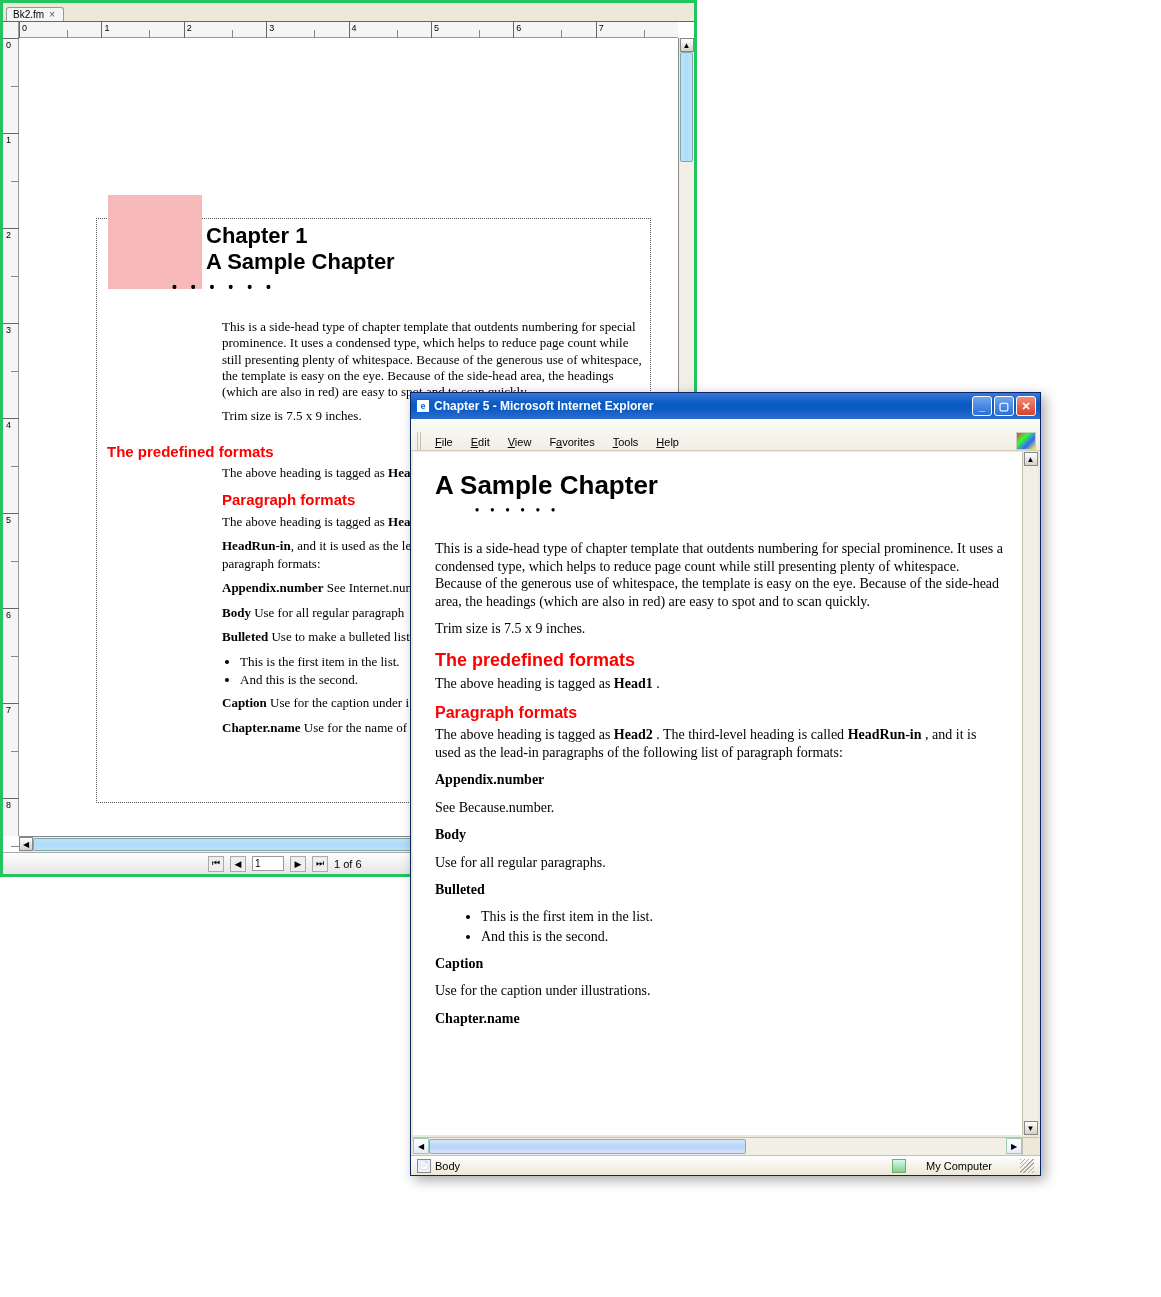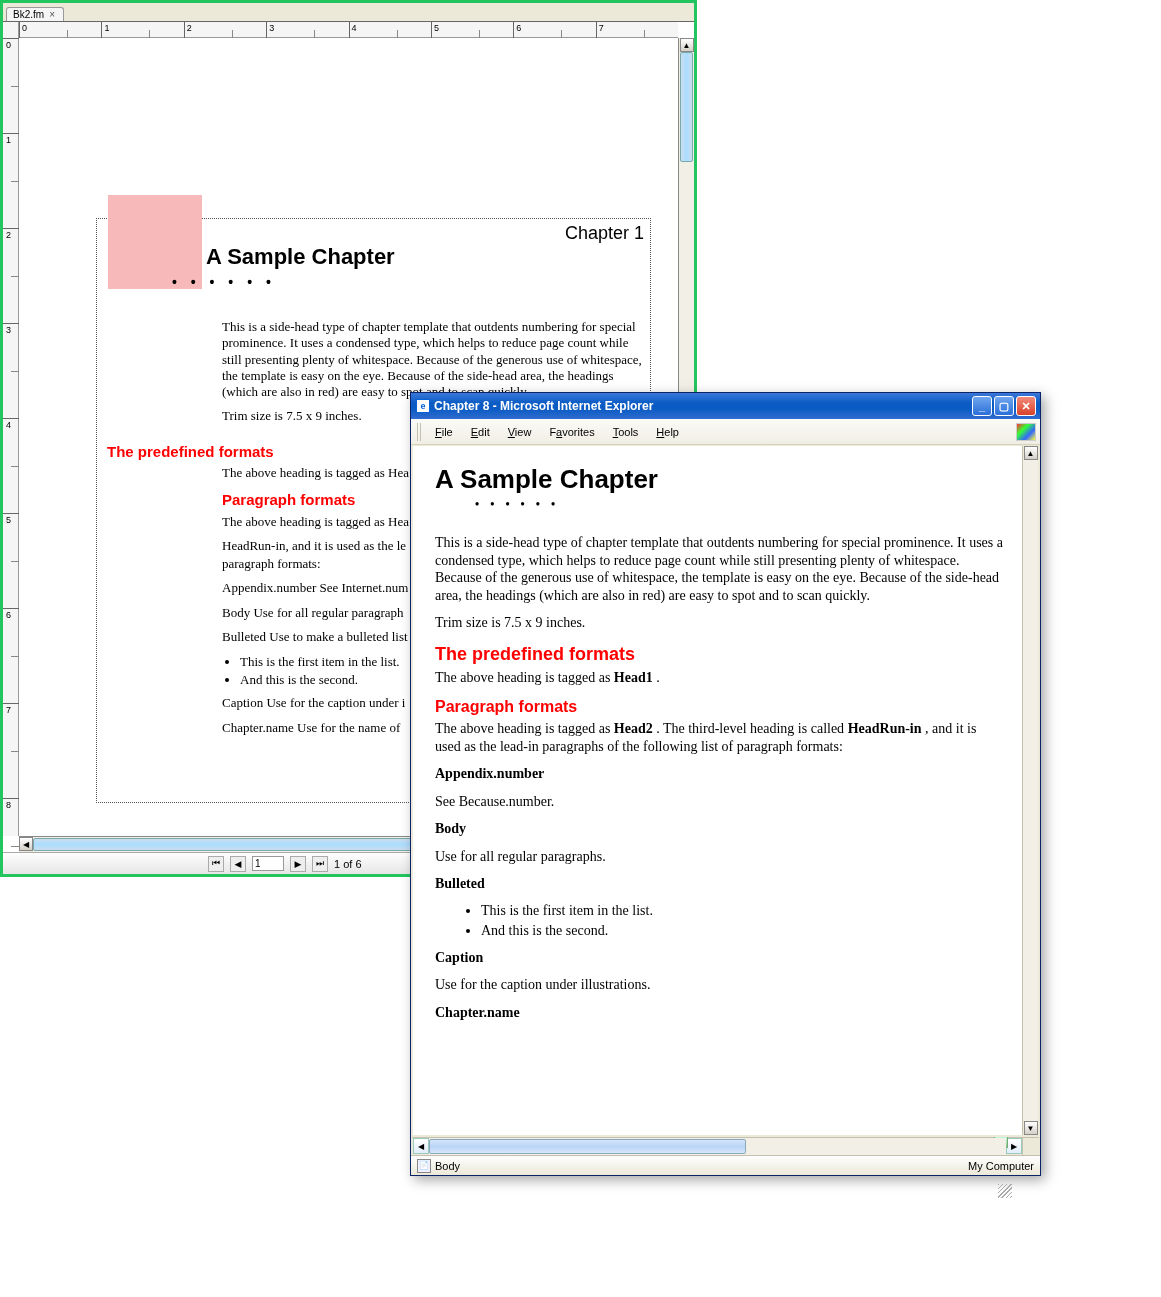--- a/index.html
+++ b/index.html
@@ -113,21 +113,21 @@
     position: absolute;
     top: -24px; left: 11px;
     width: 94px; height: 94px;
     background: #f7b9b9;
   }
   .chapter-head-area {
     position: absolute;
     top: 4px; left: 109px;
     right: 6px;
   }
-  .chapter-num { font-family: Arial, sans-serif; font-size: 18px; font-weight: normal; text-align: right; }
+  .chapter-num { font-family: Arial, sans-serif; font-size: 22px; font-weight: bold; }
   .chapter-title { font-family: Arial, sans-serif; font-size: 22px; font-weight: bold; }
   .dots { font-size: 14px; margin-top: 4px; margin-left: -34px; letter-spacing: 5px; font-weight:bold;}
   .body-col {
     position: absolute;
     top: 100px; left: 125px;
     right: 8px;
     font-family: Georgia, 'Times New Roman', serif;
     font-size: 13px;
     line-height: 1.25;
   }
@@ -135,21 +135,21 @@
   .side-head {
     position: absolute;
     left: -115px;
     color: #ff0000;
     font-family: Arial, sans-serif;
     font-weight: bold;
     font-size: 15px;
     white-space: nowrap;
   }
   .h2-red { color:#ff0000; font-family: Arial,sans-serif; font-weight:bold; font-size:15px; margin-top:10px; margin-bottom:4px;}
-  .body-col b { font-weight:normal;}
+  .body-col b { font-weight:bold;}
   .body-col ul { margin-left: 18px; margin-bottom:6px;}
   .body-col li { font-size:13px; line-height:1.4;}
 
   .fm-statusbar {
     height: 22px;
     background: linear-gradient(#fefefe,#e6e6e6);
     border-top: 1px solid #aaa;
     display: flex;
     align-items: center;
     padding-left: 205px;
@@ -189,25 +189,25 @@
     border-radius: 3px;
     display:flex; align-items:center; justify-content:center;
     font-size: 11px; font-weight:bold; color:#fff;
     cursor:pointer;
   }
   .cap-min { background: linear-gradient(#6fa6ef,#2a6fd8); }
   .cap-max { background: linear-gradient(#6fa6ef,#2a6fd8); }
   .cap-close { background: linear-gradient(#f28b7a,#d8422a); }
 
   .ie-menubar {
-    height: 26px;
+    height: 32px;
     background: linear-gradient(#fbfbf7,#f0eee4);
     border-bottom: 1px solid #d8d2bd;
     display: flex;
-    align-items: center;
+    align-items: flex-end;
     padding-left: 6px;
     gap: 2px;
     font-size: 11px;
   }
   .menu-item { padding: 2px 8px; cursor:pointer;}
   .menu-item u { text-decoration: underline; }
   .ie-throbber { margin-left:auto; width:20px;height:18px; margin-right:4px; background: linear-gradient(135deg,#f33,#3f3,#36f,#ff3); border:1px solid #ccc;}
   .rebar-grip { width:6px; height:18px; background: repeating-linear-gradient(90deg,#c5c1b0 0 1px,transparent 1px 3px); margin-right:2px;}
 
   .ie-content {
@@ -250,21 +250,21 @@
 
   .ie-statusbar {
     height: 20px;
     background: linear-gradient(#fefefe,#ece9d8);
     border-top: 1px solid #c5c1b0;
     display: flex; align-items: center;
     padding: 0 6px;
     font-size: 11px;
   }
   .ie-done-icon { width: 14px; height: 14px; border: 1px solid #888; background: #eef; margin-right: 4px; display:flex;align-items:center;justify-content:center;font-size:8px;}
-  .ie-zone { margin-left: auto; display:flex; align-items:center; gap:12px;flex-direction:column;}
+  .ie-zone { margin-left: auto; display:flex; align-items:center; gap:20px;}
   .ie-zone-icon { width:14px; height:14px; background: linear-gradient(#cfe,#8c8); border:1px solid #7a7;}
   .ie-vgrip { width:14px;height:14px; margin-left:8px; background: repeating-linear-gradient(135deg,#aaa 0 1px,transparent 1px 3px);}
 </style>
 </head>
 <body>
 
 <div class="fm-window">
   <div class="fm-tabbar">
     <div class="fm-tab">
       <span>Bk2.fm</span>
@@ -388,21 +388,21 @@
     <input class="page-input" value="1" style="">
     <div class="nav-btn">▶</div>
     <div class="nav-btn">⏭</div>
     <span style="">1 of 6</span>
   </div>
 </div>
 
 <div class="ie-window">
   <div class="ie-titlebar">
     <div class="ie-icon">e</div>
-    <div class="ie-title-text">Chapter 8 - Microsoft Internet Explorer</div>
+    <div class="ie-title-text">Chapter 5 - Microsoft Internet Explorer</div>
     <div class="ie-caption-btns">
       <div class="cap-btn cap-min">_</div>
       <div class="cap-btn cap-max">▢</div>
       <div class="cap-btn cap-close">✕</div>
     </div>
   </div>
   <div class="ie-menubar">
     <div class="rebar-grip"></div>
     <div class="menu-item"><u>F</u><span>ile</span></div>
     <div class="menu-item"><u>E</u><span>dit</span></div>

